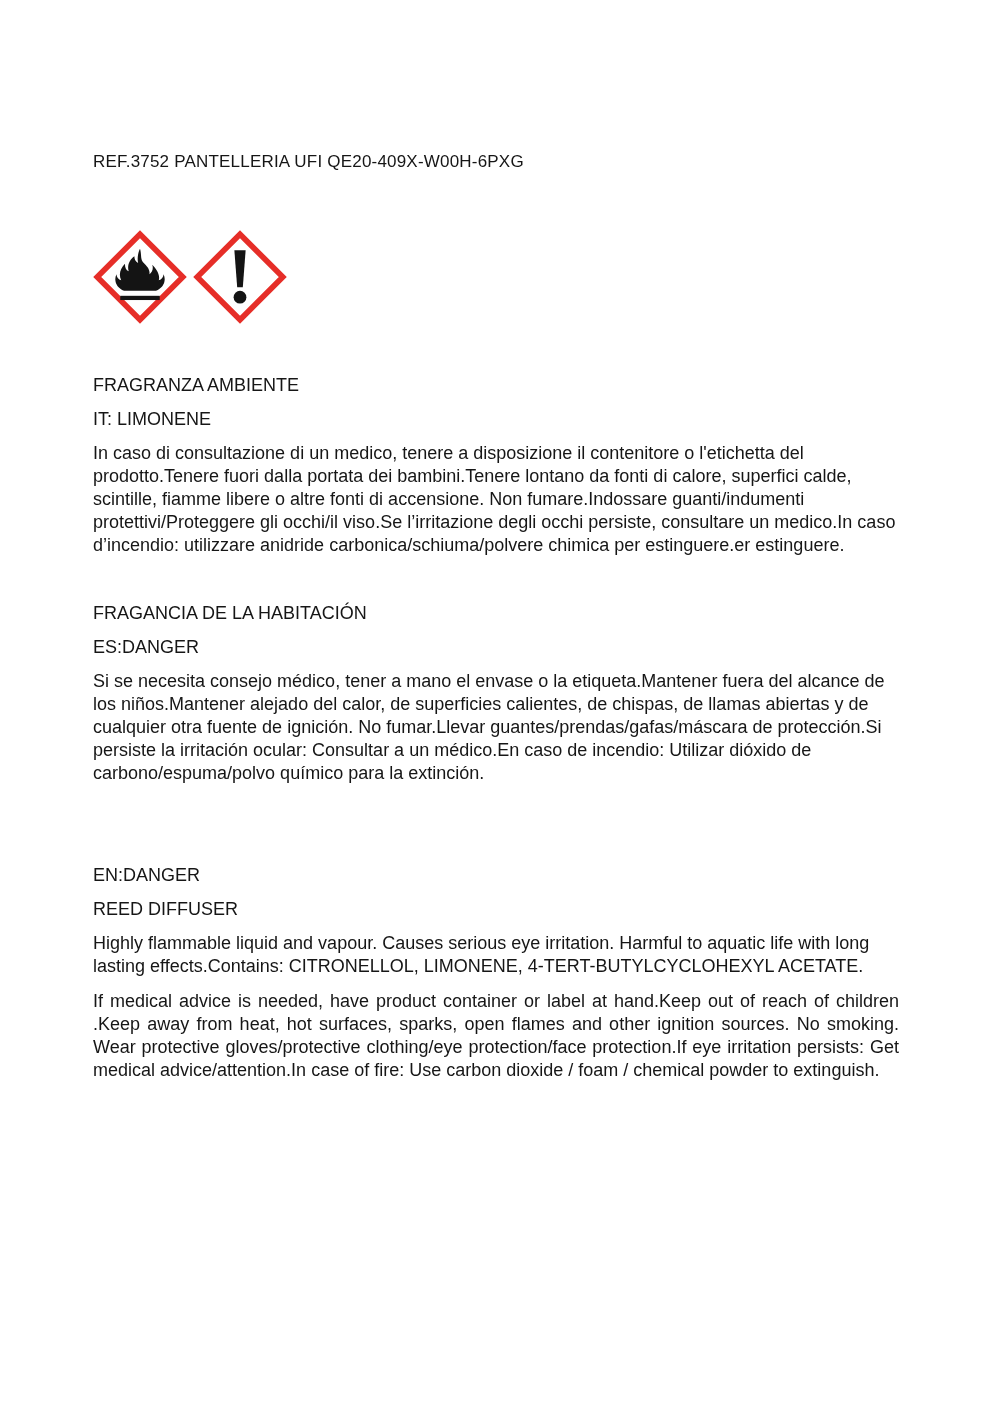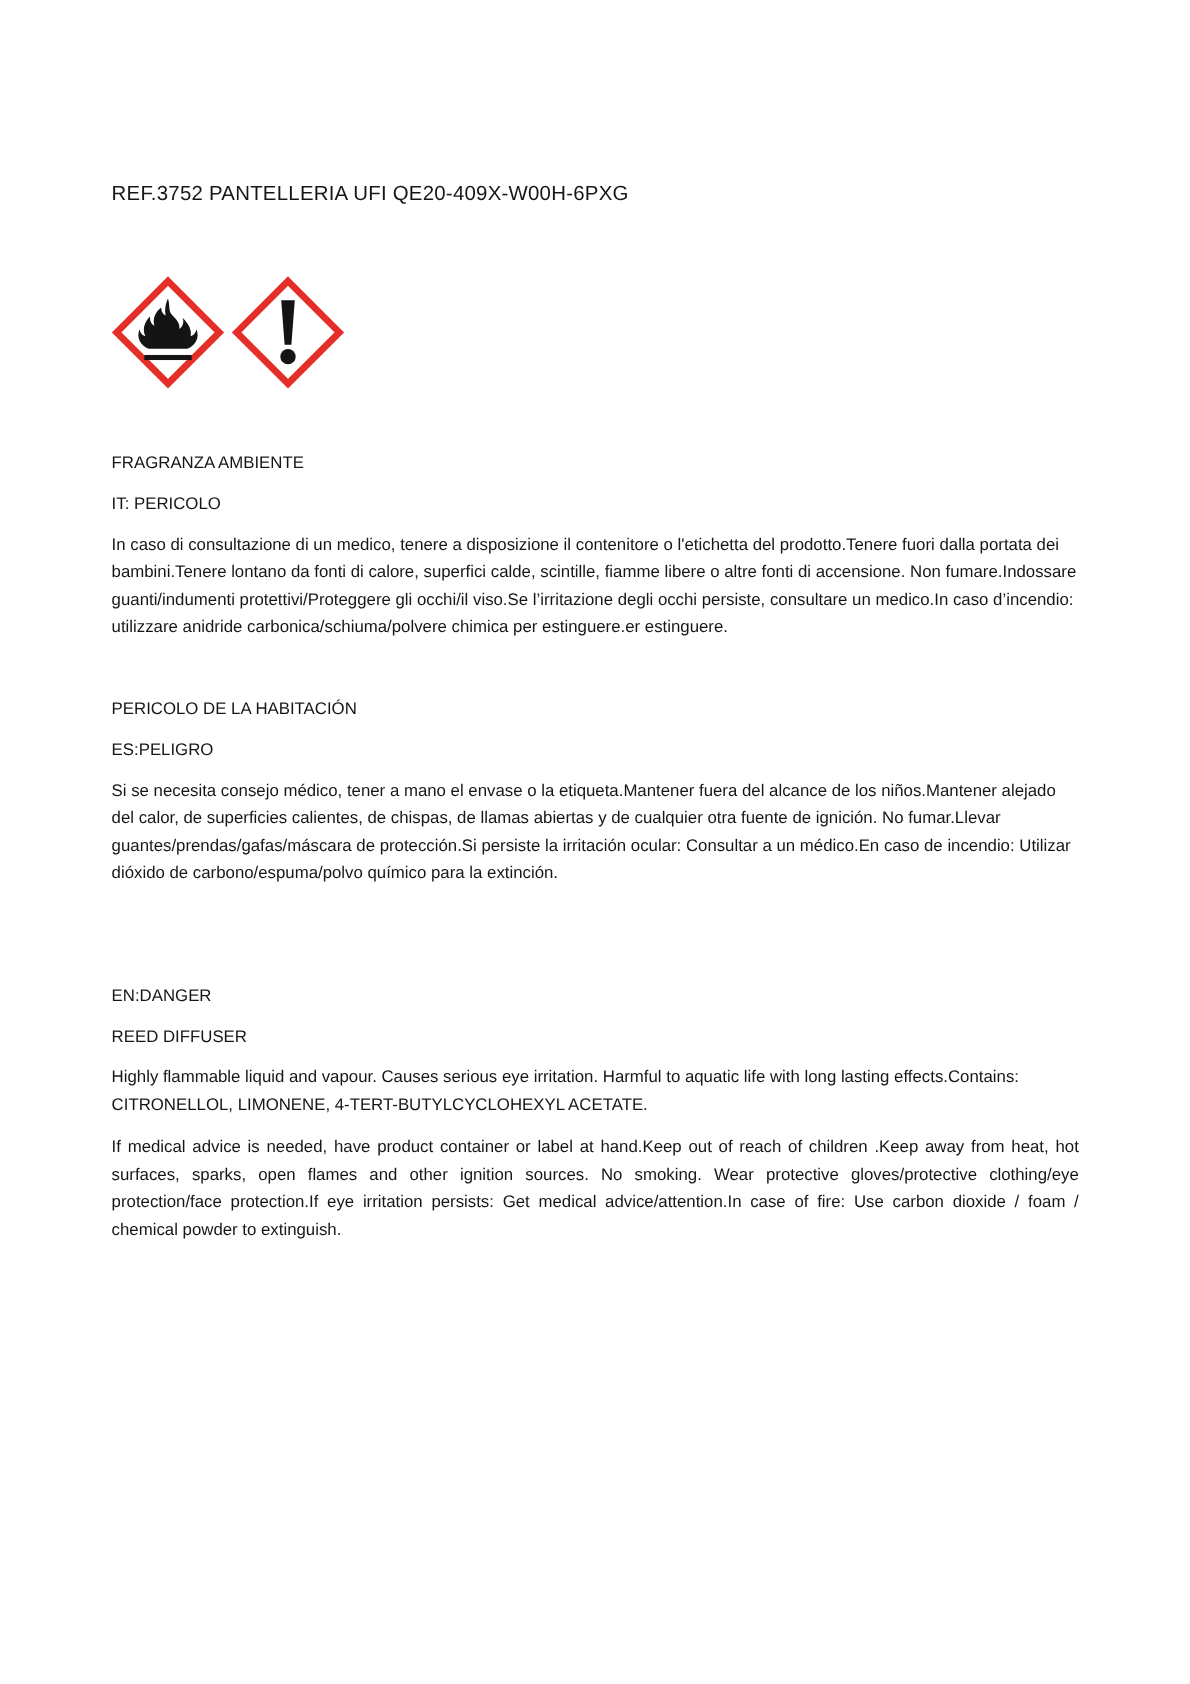--- a/index.html
+++ b/index.html
@@ -34,21 +34,21 @@
   .pictogram {
     width: 94px;
     height: 94px;
     display: block;
   }
   .section-first {
     margin-top: 50px;
   }
   .para {
     margin: 0 0 11px 0;
-    font-size: 14px;
+    font-size: 18px;
     line-height: 23px;
     font-weight: 400;
   }
   .para.empty {
     height: 23px;
   }
   .para.justify {
     text-align: justify;
     margin-top: 12px;
   }
@@ -85,29 +85,29 @@
     <svg class="pictogram" viewBox="0 0 100 100" aria-hidden="true">
       <polygon points="50,4.5 95.5,50 50,95.5 4.5,50" fill="#ffffff" stroke="#e62e28" stroke-width="6"></polygon>
       <path fill="#141414" d="M44 21.5 L56 21.5 L53 61 L47 61 Z"></path>
       <circle cx="50" cy="71.5" r="6.8" fill="#141414"></circle>
     </svg>
 
   </div>
 
   <section class="section-first">
     <p class="para">FRAGRANZA AMBIENTE</p>
-    <p class="para">IT: PERICOLO</p>
+    <p class="para">IT: LIMONENE</p>
     <p class="para">In caso di consultazione di un medico, tenere a disposizione il contenitore o l'etichetta del prodotto.Tenere fuori dalla portata dei bambini.Tenere lontano da fonti di calore, superfici calde, scintille, fiamme libere o altre fonti di accensione. Non fumare.Indossare guanti/indumenti protettivi/Proteggere gli occhi/il viso.Se l’irritazione degli occhi persiste, consultare un medico.In caso d’incendio: utilizzare anidride carbonica/schiuma/polvere chimica per estinguere.er estinguere.</p>
   </section>
 
   <div class="para empty"></div>
 
   <section>
-    <p class="para">PERICOLO DE LA HABITACIÓN</p>
-    <p class="para">ES:PELIGRO</p>
+    <p class="para">FRAGANCIA DE LA HABITACIÓN</p>
+    <p class="para">ES:DANGER</p>
     <p class="para">Si se necesita consejo médico, tener a mano el envase o la etiqueta.Mantener fuera del alcance de los niños.Mantener alejado del calor, de superficies calientes, de chispas, de llamas abiertas y de cualquier otra fuente de ignición. No fumar.Llevar guantes/prendas/gafas/máscara de protección.Si persiste la irritación ocular: Consultar a un médico.En caso de incendio: Utilizar dióxido de carbono/espuma/polvo químico para la extinción.</p>
   </section>
 
   <div class="para empty"></div>
   <div class="para empty"></div>
 
   <section>
     <p class="para">EN:DANGER</p>
     <p class="para">REED DIFFUSER</p>
     <p class="para">Highly flammable liquid and vapour. Causes serious eye irritation. Harmful to aquatic life with long lasting effects.Contains: CITRONELLOL, LIMONENE, 4-TERT-BUTYLCYCLOHEXYL ACETATE.</p>

